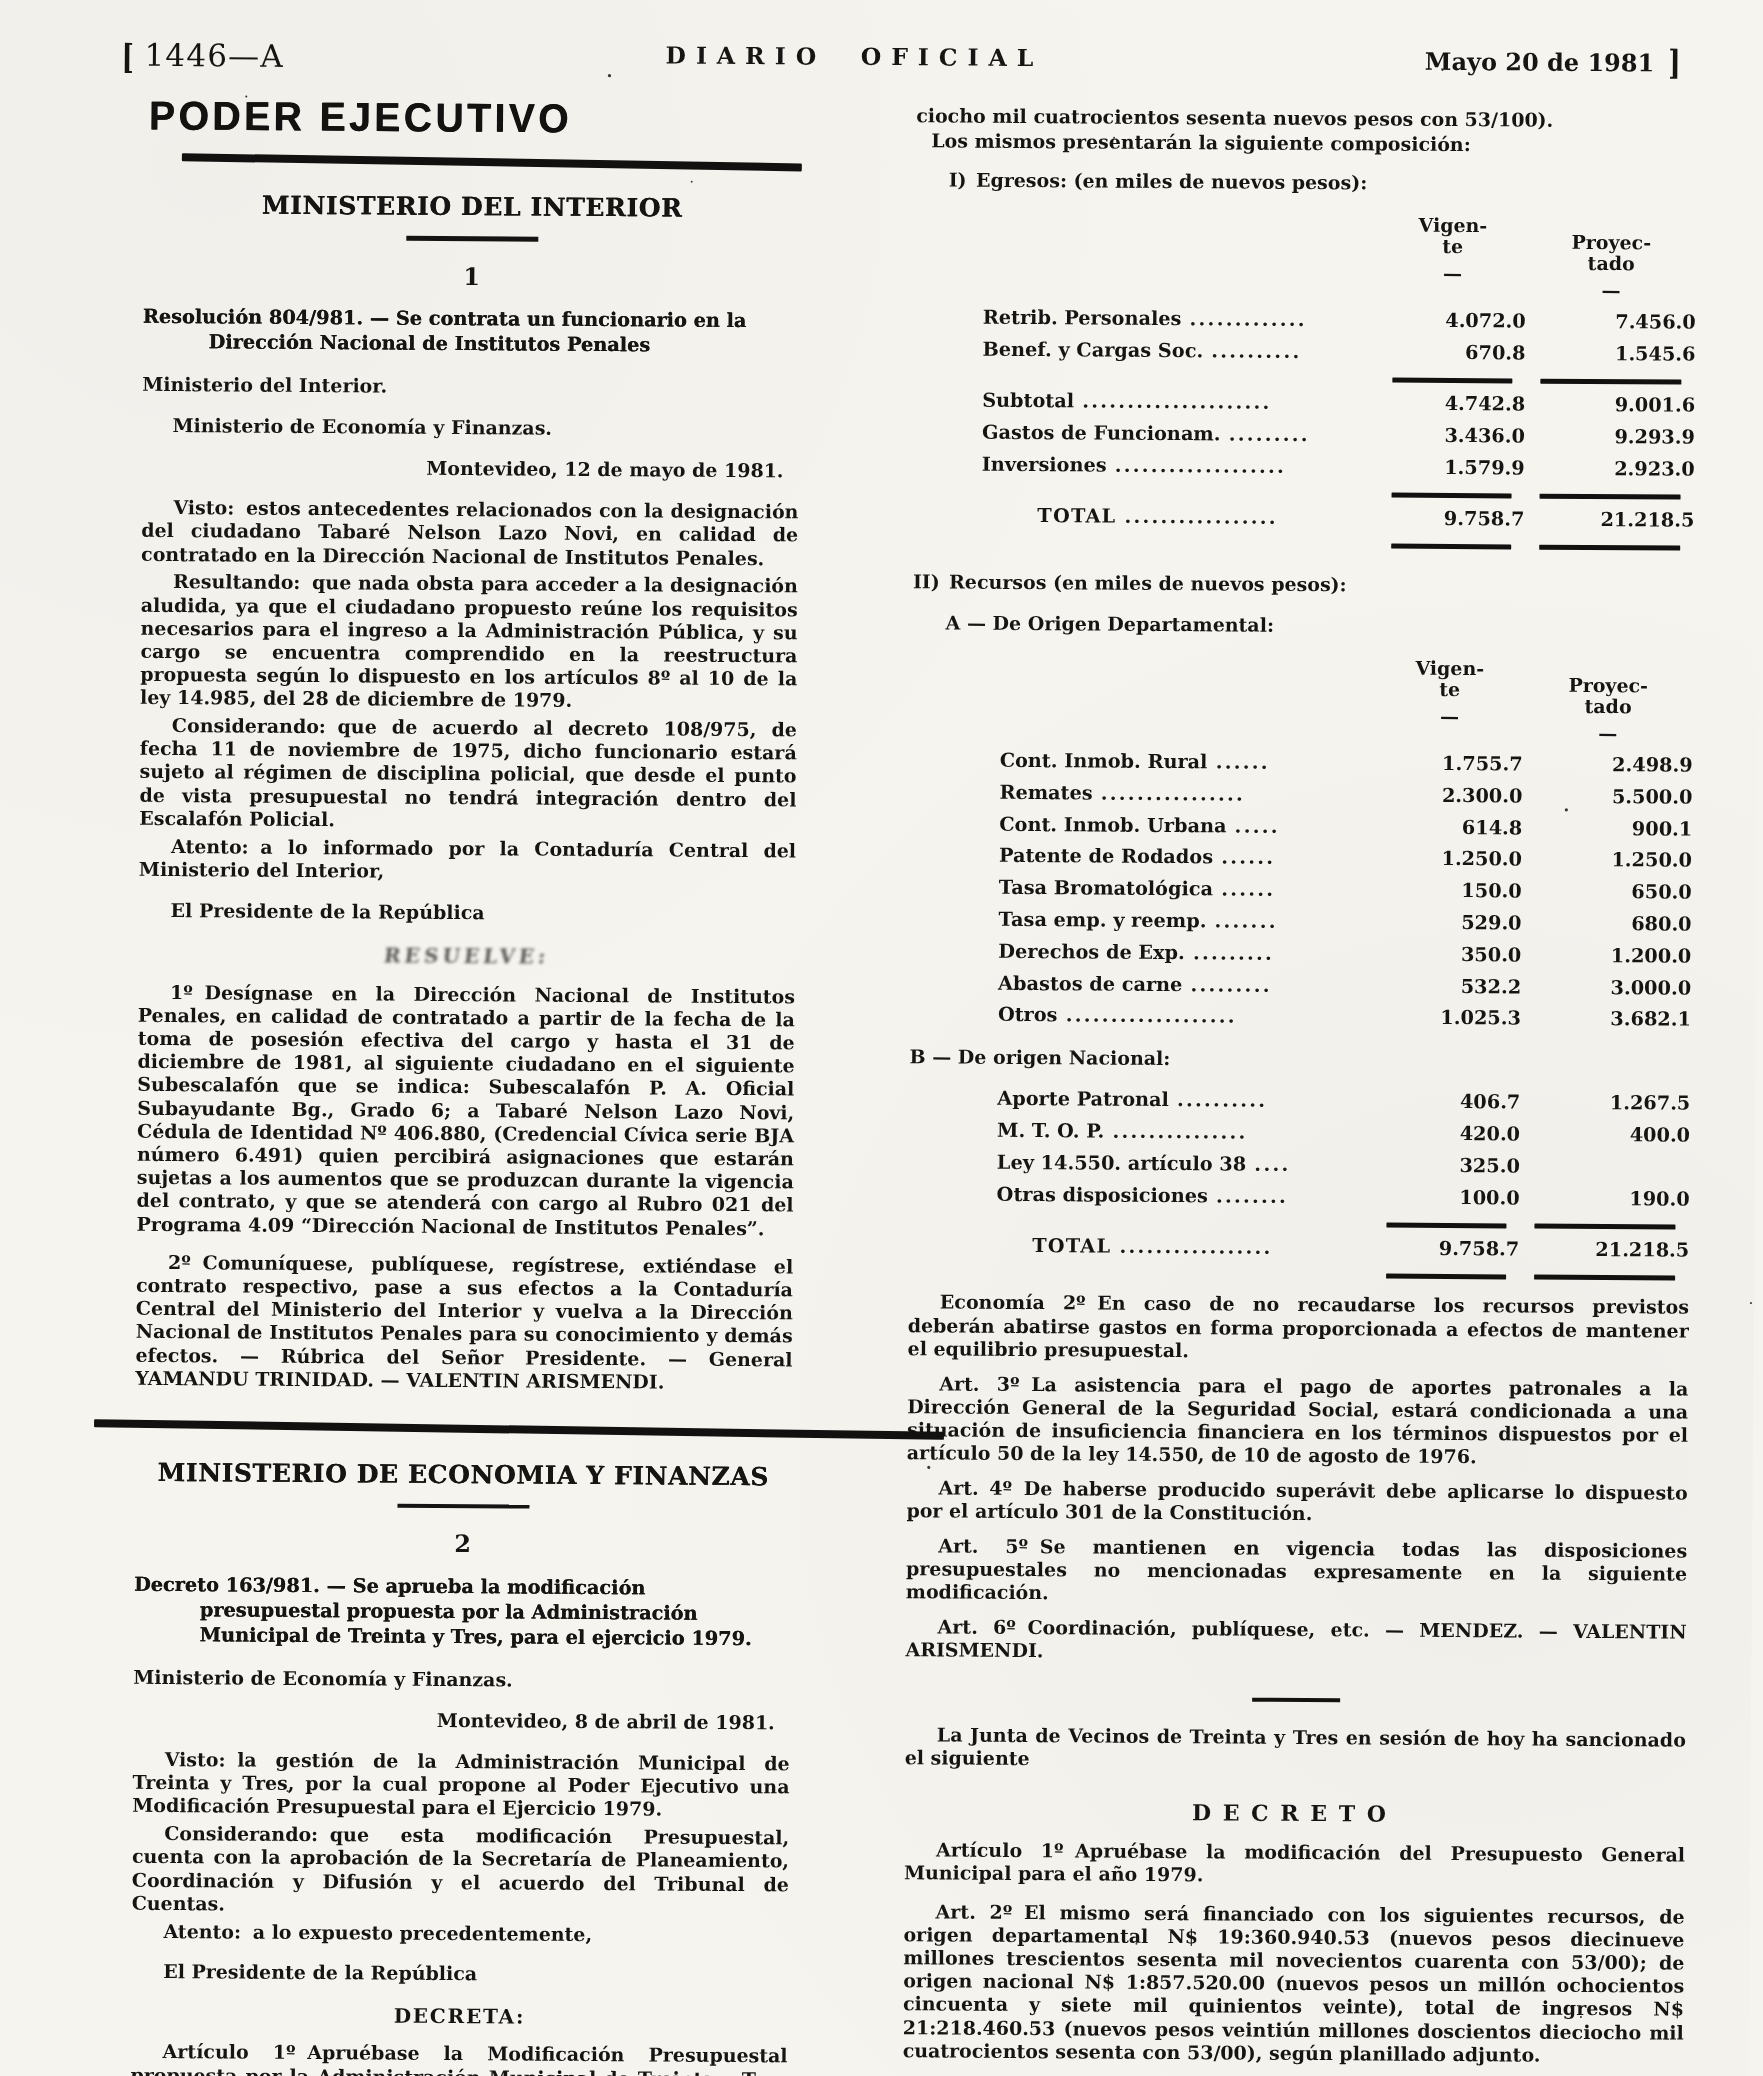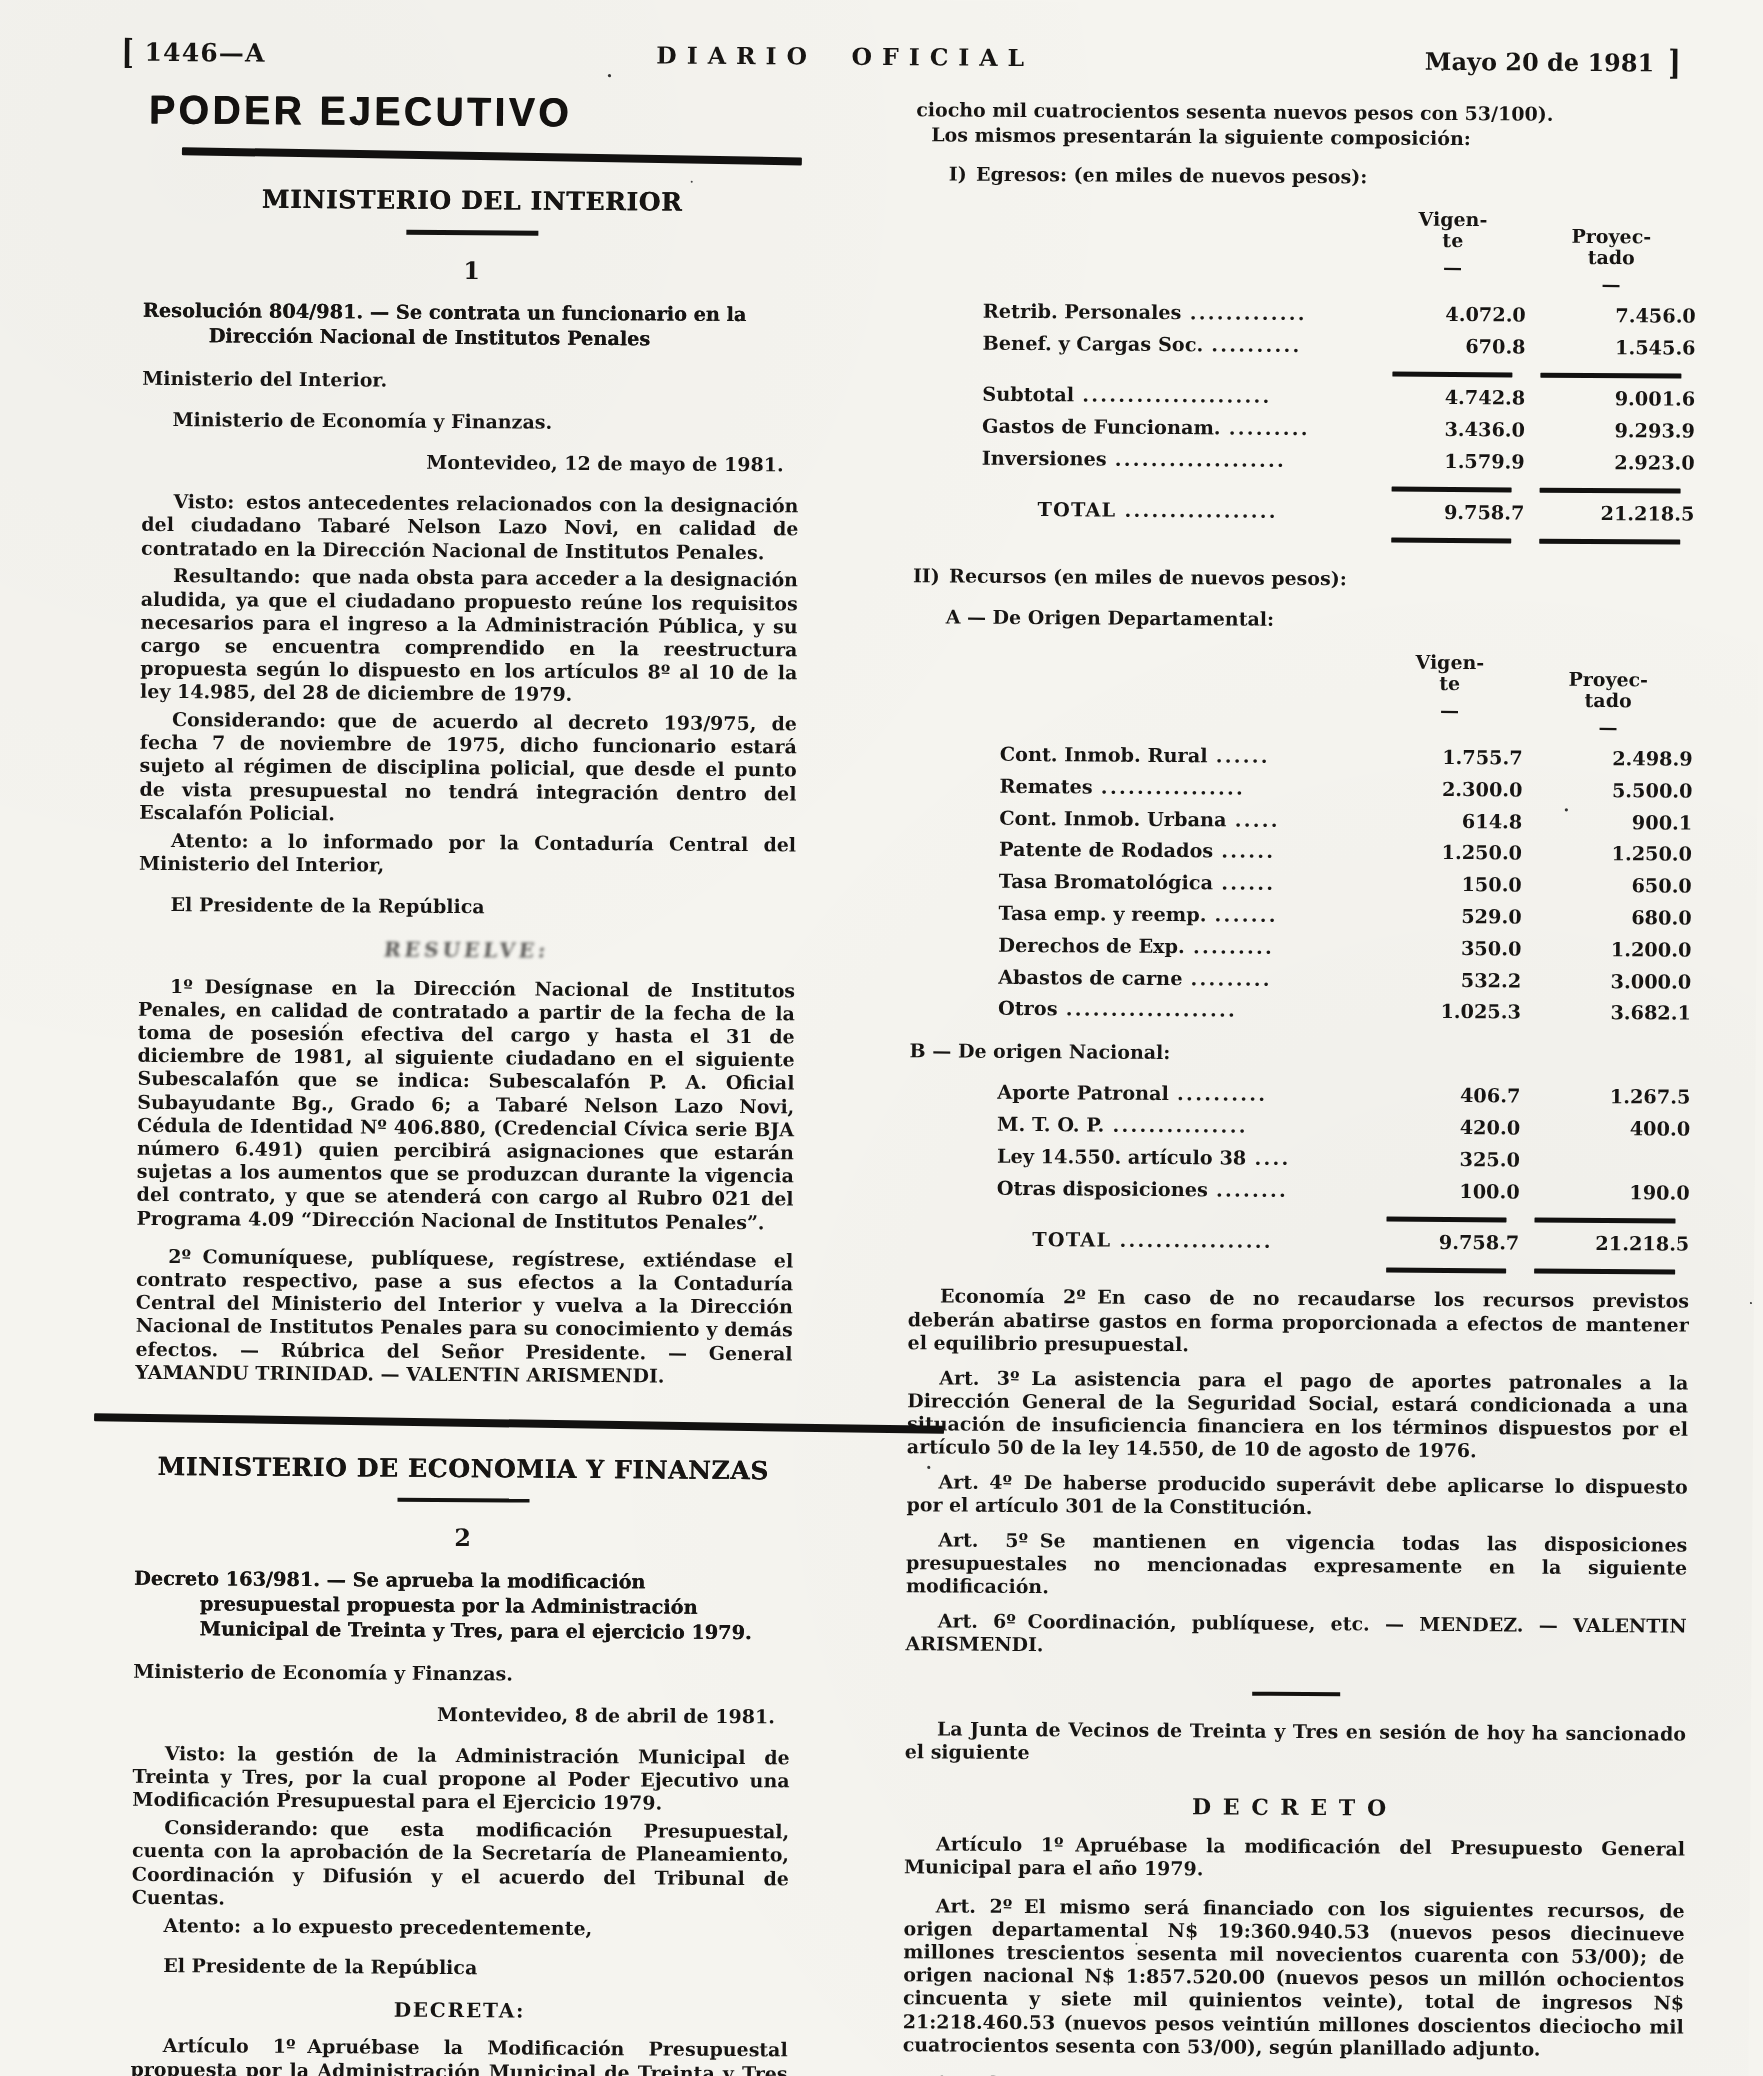--- a/index.html
+++ b/index.html
@@ -18,21 +18,21 @@
   }
   .specks{position:absolute;left:246px;top:100px;width:2.3px;height:2.3px;border-radius:50%;background:#2a2a2a;
     box-shadow: 363px -23.5px 0 0.6px #333, 868px 35px 0 0 #444, 1325px 704px 0 0.6px #333,
     1583px 328px 0 0 #333, 88px 926px 0 0 #444, 692px 1366px 0 0.6px #3a3a3a,
     1513px 1196px 0 0 #333, 53px 1694px 0 0 #444, 1665px 1536px 0 0.6px #383838,
     903px 1841px 0 0 #444, 1348px 1911px 0 0 #333, 446px 82px 0 0 #444,
     1196px -35px 0 0 #333, 1559px 985px 0 0 #3c3c3c, 252px 1278px 0 0 #444;}
   
   .mast{display:flex;align-items:flex-start;padding:42px 82px 0 122px;}
   .bracket{font-weight:700;font-size:26px;transform:scaleY(1.3);display:inline-block;}
-  .pagenum{font-weight:700;font-size:25px;letter-spacing:1.2px;margin-left:10.6px;}
+  .pagenum{font-weight:400;font-size:31px;letter-spacing:1.2px;margin-left:10.6px;}
   .masthead{flex:1;text-align:center;font-weight:700;font-size:23.5px;letter-spacing:10px;word-spacing:16.4px;margin-top:1.2px;}
   .issuedate{font-weight:700;font-size:24px;}
   .issuedate .bracket{margin-left:14px;}
   
   .cols{display:flex;padding:15.2px 66px 0 145px;gap:115px;align-items:flex-start;}
   .col-left{width:657px;flex:none;}
   .col-right{width:781px;flex:none;margin-top:10.6px;}
   
   .banner{
     font-family:"Liberation Sans","DejaVu Sans",sans-serif;
@@ -104,21 +104,21 @@
       <p class="minline">Ministerio del Interior.</p>
       <p class="minline ind">Ministerio de Economía y Finanzas.</p>
       <p class="dateline">Montevideo, 12 de mayo de 1981.</p>
 
       <div>
 
           <p class="body-p"><b class="lead">Visto:</b><span>estos antecedentes relacionados con la designación del ciudadano Tabaré Nelson Lazo Novi, en calidad de contratado en la Dirección Nacional de Institutos Penales.</span></p>
 
           <p class="body-p"><b class="lead">Resultando:</b><span>que nada obsta para acceder a la designación aludida, ya que el ciudadano propuesto reúne los requisitos necesarios para el ingreso a la Administración Pública, y su cargo se encuentra comprendido en la reestructura propuesta según lo dispuesto en los artículos 8º al 10 de la ley 14.985, del 28 de diciembre de 1979.</span></p>
 
-          <p class="body-p"><b class="lead">Considerando:</b><span>que de acuerdo al decreto 193/975, de fecha 7 de noviembre de 1975, dicho funcionario estará sujeto al régimen de disciplina policial, que desde el punto de vista presupuestal no tendrá integración dentro del Escalafón Policial.</span></p>
+          <p class="body-p"><b class="lead">Considerando:</b><span>que de acuerdo al decreto 108/975, de fecha 11 de noviembre de 1975, dicho funcionario estará sujeto al régimen de disciplina policial, que desde el punto de vista presupuestal no tendrá integración dentro del Escalafón Policial.</span></p>
 
           <p class="body-p"><b class="lead">Atento:</b><span>a lo informado por la Contaduría Central del Ministerio del Interior,</span></p>
         </div>
 
       <p class="president">El Presidente de la República</p>
       <div class="resuelve">RESUELVE:</div>
 
       <div>
 
           <p class="body-p" style="margin-top:15.2px;"><b class="lead">1º</b><span>Desígnase en la Dirección Nacional de Institutos Penales, en calidad de contratado a partir de la fecha de la toma de posesión efectiva del cargo y hasta el 31 de diciembre de 1981, al siguiente ciudadano en el siguiente Subescalafón que se indica: Subescalafón P. A. Oficial Subayudante Bg., Grado 6; a Tabaré Nelson Lazo Novi, Cédula de Identidad Nº 406.880, (Credencial Cívica serie BJA número 6.491) quien percibirá asignaciones que estarán sujetas a los aumentos que se produzcan durante la vigencia del contrato, y que se atenderá con cargo al Rubro 021 del Programa 4.09 “Dirección Nacional de Institutos Penales”.</span></p>

